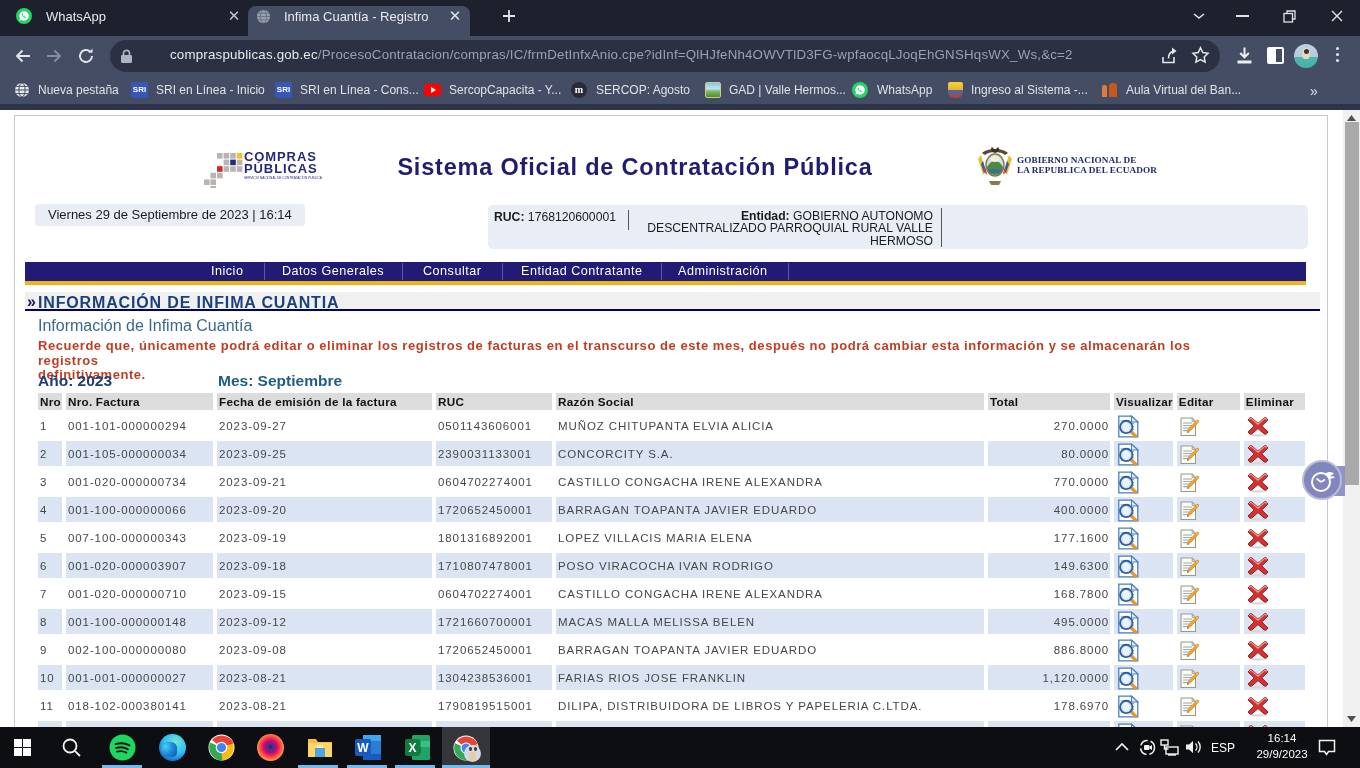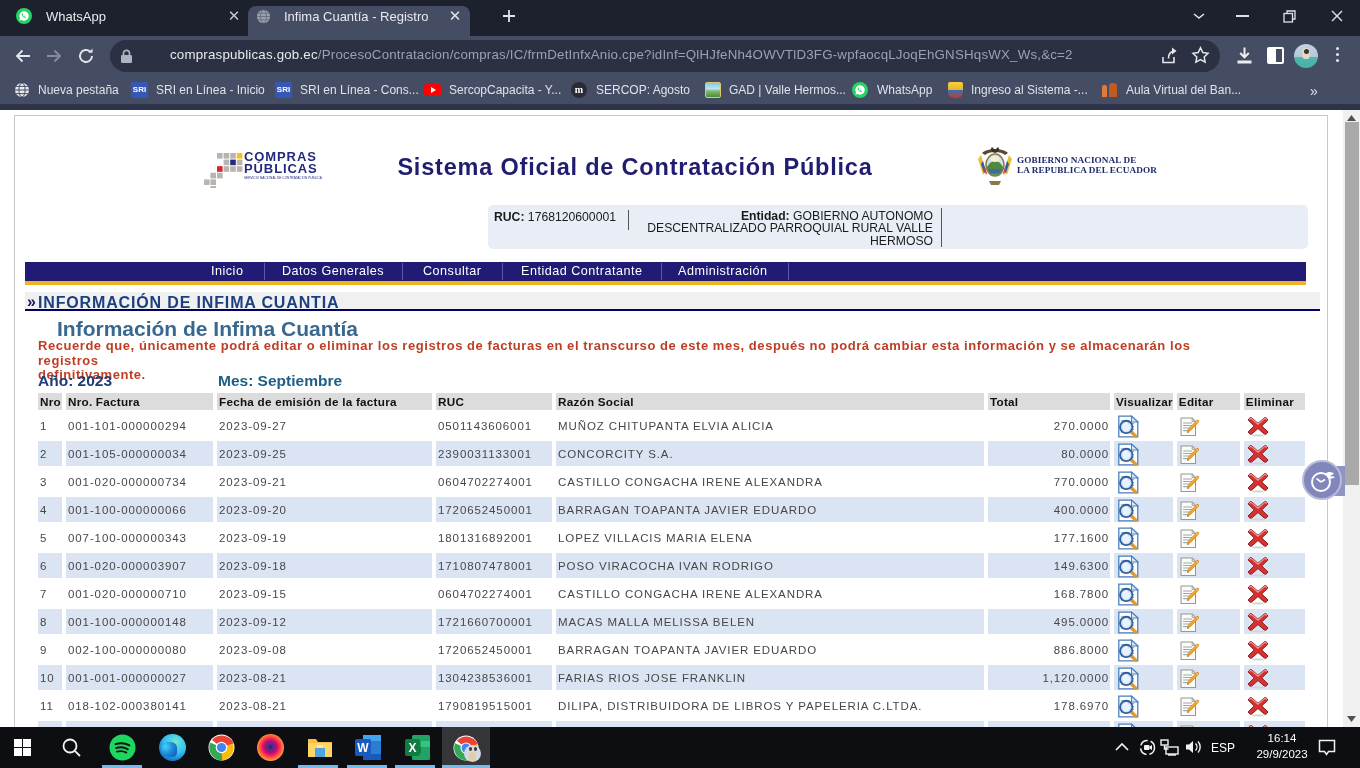--- a/index.html
+++ b/index.html
@@ -25,21 +25,21 @@
 #page { position:absolute; left:0; top:110px; width:1343px; height:617px; background:#fff; overflow:hidden; }
 #pageborder { position:absolute; left:14px; top:5px; width:1314px; height:810px; border:1px solid #c9c9c9; }
 .title { position:absolute; left:300px; top:44px; width:670px; text-align:center; font-size:23.5px; font-weight:bold; color:#201d70; letter-spacing:0.8px;}
 .datebox { position:absolute; left:35px; top:94px; width:270px; height:22px; background:#e9edf5; border-radius:3px; font-size:13px; color:#1b1b1b; line-height:22px; }
 .infobox { position:absolute; left:488px; top:95px; width:820px; height:44px; background:#e9edf5; border-radius:5px; font-size:12.2px; color:#1b1b1b; }
 #menubar { position:absolute; left:25px; top:152px; width:1281px; height:23px; background:#211b76; border-bottom:4px solid #f0b51c; }
 .mi { position:absolute; top:0; line-height:19px; font-size:12.6px; color:#fff; letter-spacing:0.5px; }
 .msep { position:absolute; top:1px; width:1px; height:17px; background:#5a5aa8; }
 #h1bar { position:absolute; left:25px; top:182px; width:1295px; height:19px; background:#f0f0f0; border-bottom:2px solid #00006b; }
 #h1bar span.brk { color:#131360; font-weight:bold; font-size:16px; }
-#h2 { position:absolute; left:38px; top:207px; font-size:21px; font-weight:bold; color:#38688f;margin-left:19px; }
+#h2 { position:absolute; left:38px; top:207px; font-size:16px; font-weight:normal; color:#38688f; }
 .warn { position:absolute; left:38px; top:229px; width:1195px; font-size:13px; font-weight:bold; color:#bf3e23; line-height:14.5px; letter-spacing:0.55px;}
 #anio { position:absolute; left:38px; top:262px; font-size:15.5px; font-weight:bold; color:#1d3e76; }
 #mes { position:absolute; left:218px; top:262px; font-size:15.5px; font-weight:bold; color:#1e5e86; }
 
 table#t { position:absolute; left:34px; top:280px; border-collapse:separate; border-spacing:4px 3px; }
 #t th { background:#dcdcdc; height:17px; font-size:11.7px; color:#111; text-align:left; font-weight:bold; padding:0 0 0 2px; white-space:nowrap; letter-spacing:0.25px;}
 #t td { height:25px; font-size:11.5px; color:#474747; white-space:nowrap; padding:0 0 0 2px; letter-spacing:0.9px; }
 #t tr.b td { background:#dbe4f3; }
 #t td.r { text-align:right; padding:0 1px 0 0; letter-spacing:0.9px; }
 #t td.c { text-align:left; padding:1px 0 0 3px; } #t td.c svg { display:block; }
@@ -181,20 +181,21 @@
 <div class="bm" style="left:1126px">Aula Virtual del Ban...</div>
 <div class="bm" style="left:1310px;font-size:14px">»</div>
 
 <div id="page">
  <div id="pageborder"></div>
 
  <div id="logo-cp"></div>
  <div class="title">Sistema Oficial de Contratación Pública</div>
 
  <div id="logo-ec"></div>
+ <div class="datebox"><span style="margin-left:13px">Viernes 29 de Septiembre de 2023 | 16:14</span></div>
  <div class="infobox">
    <div class="abs" style="left:0;top:5px;width:128px;text-align:right"><b>RUC:</b> 1768120600001</div>
    <div class="abs" style="left:140px;top:5px;width:1px;height:20px;background:#555"></div>
    <div class="abs" style="left:153px;top:5px;width:292px;text-align:right;line-height:12.3px"><b>Entidad:</b> GOBIERNO AUTONOMO<br>DESCENTRALIZADO PARROQUIAL RURAL VALLE<br>HERMOSO</div>
    <div class="abs" style="left:453px;top:3px;width:1px;height:39px;background:#555"></div>
  </div>
  <div id="menubar">
    <div class="mi" style="left:186px">Inicio</div>
    <div class="mi" style="left:257px">Datos Generales</div>
    <div class="mi" style="left:398px">Consultar</div>

